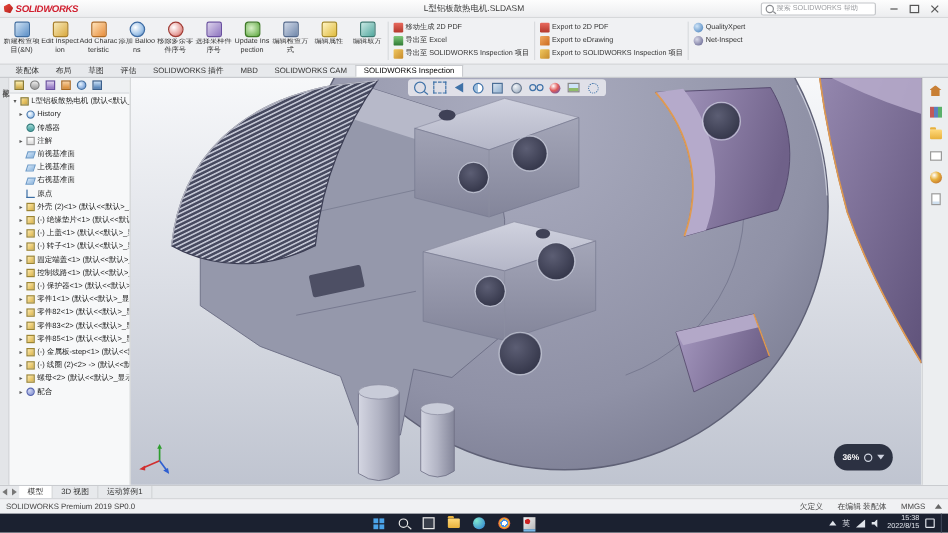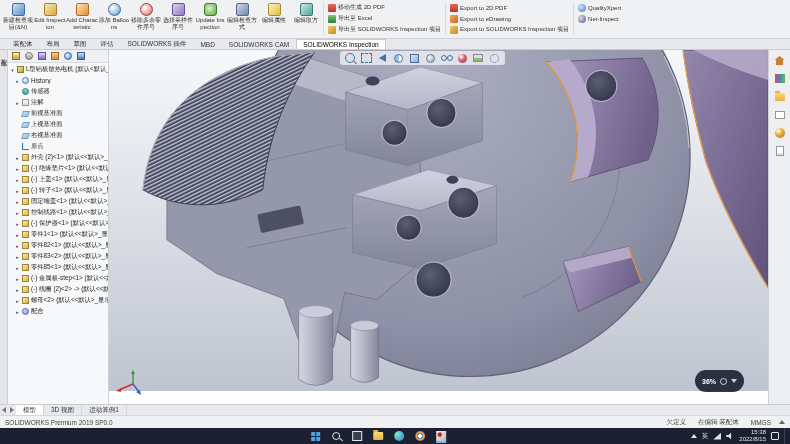--- a/index.html
+++ b/index.html
@@ -158,20 +158,42 @@
   [data-icon="volume-icon"]{width:8px;height:7px;background:#e0e4ea;clip-path:polygon(0 35%,30% 35%,60% 0,60% 100%,30% 65%,0 65%);}
   [data-icon="notification-icon"]{width:8px;height:8px;border:1px solid #dfe3ea;border-radius:1px;box-sizing:border-box;}
   .clock{display:flex;flex-direction:column;align-items:flex-end;line-height:7px;font-size:6px;}
   .show-desktop{width:2px;height:100%;border-left:1px solid #3a4154;}
 </style>
 </head>
 <body>
 
 <div class="app" data-name="solidworks-window">
 
+  <div class="titlebar" data-name="title-bar">
+    <div class="brand" data-name="solidworks-logo">
+      <span class="brand-mark" data-name="solidworks-logo-icon"></span>
+      <span class="brand-text" data-name="brand-name">SOLIDWORKS</span>
+    </div>
+    <div class="win-title" data-name="document-title">L型铝板散热电机.SLDASM</div>
+    <div class="search-box" data-name="help-search-box">
+      <span class="search-glass" data-name="search-icon"></span>
+      <input class="search-input" data-name="search-input" placeholder="搜索 SOLIDWORKS 帮助" style="">
+    </div>
+    <div class="winbtns" data-name="window-controls">
+      <span class="winbtn" data-name="minimize-button">
+          <span class="glyph-min"></span>
+        </span>
+      <span class="winbtn" data-name="maximize-button">
+          <span class="glyph-max"></span>
+        </span>
+      <span class="winbtn" data-name="close-button">
+          <span class="glyph-close"></span>
+        </span>
+    </div>
+  </div>
 
   <div class="ribbon" data-name="inspection-ribbon">
     <div style="display:flex;" data-name="ribbon-buttons">
 
         <div class="rbtn" data-name="ribbon-button">
           <span class="ricon" data-icon="new-inspection-project-icon" data-name="new-inspection-project-icon"></span>
           <span class="rlabel" data-name="ribbon-button-label">新建检查项目(&amp;N)</span>
         </div>
 
         <div class="rbtn" data-name="ribbon-button">

